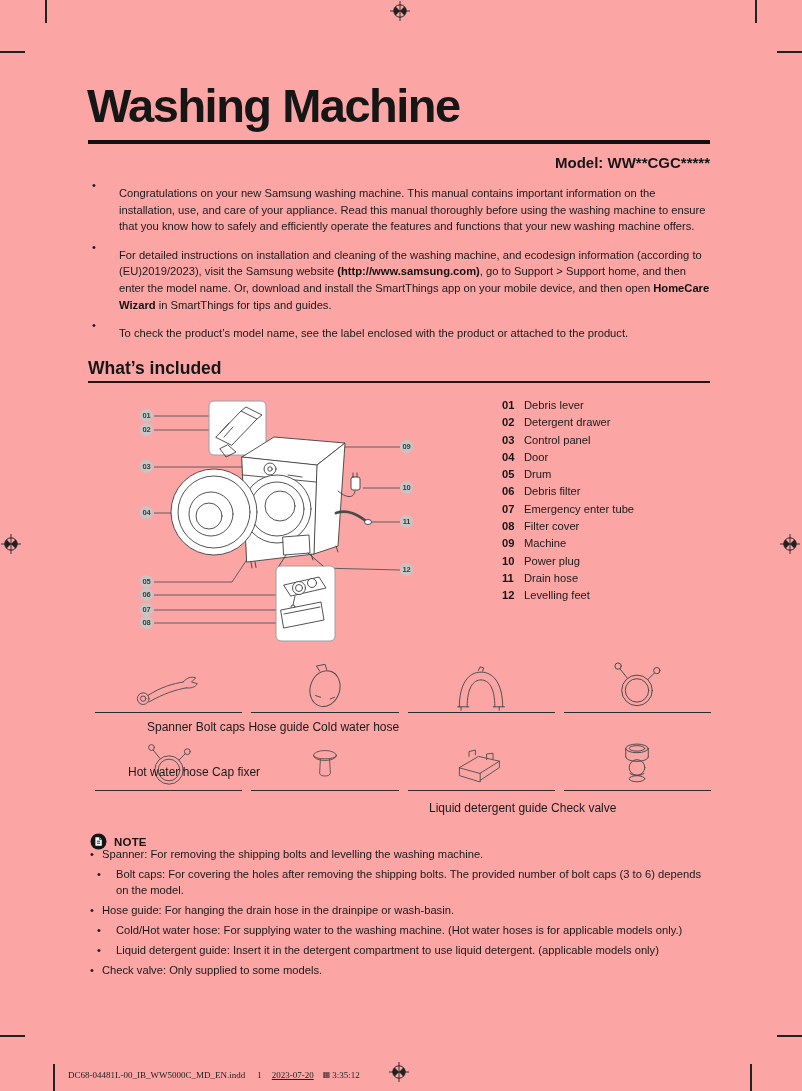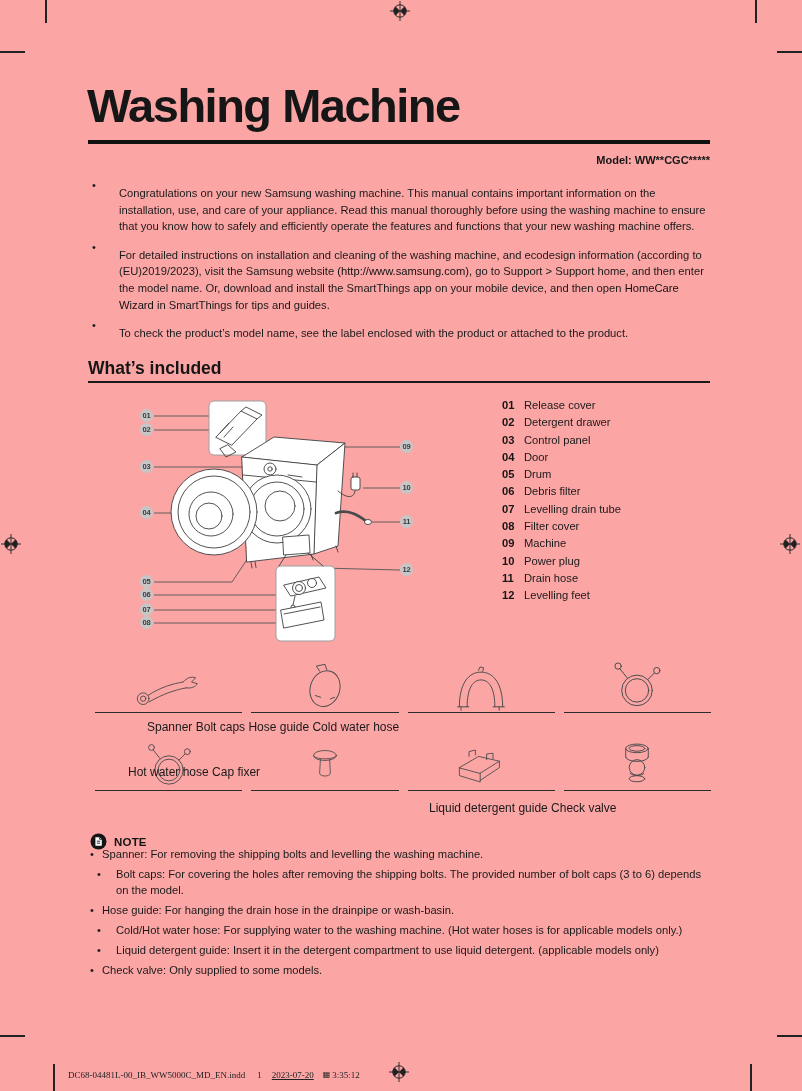--- a/index.html
+++ b/index.html
@@ -4,27 +4,27 @@
 <style>
   html,body{margin:0;padding:0;background:#e8e8e8;}
   .page{position:relative;width:802px;height:1091px;background:#fca5a5;overflow:hidden;
         font-family:"Liberation Sans",sans-serif;color:#1a1a1a;}
   
   .trim{position:absolute;background:#222;}
   .reg{position:absolute;}
   
   .title{position:absolute;left:87px;top:78px;font-size:47px;font-weight:800;letter-spacing:-1.5px;color:#161616;white-space:nowrap;}
   .title-rule{position:absolute;left:88px;top:140px;width:622px;height:4px;background:#111;}
-  .model{position:absolute;left:88px;top:154px;width:622px;text-align:right;font-size:11px;font-weight:700;color:#161616;}
+  .model{position:absolute;left:88px;top:154px;width:622px;text-align:right;font-size:15px;font-weight:700;color:#161616;}
   
   .intro{position:absolute;left:88px;top:177px;width:626px;margin:0;padding:0;list-style:none;font-size:11.2px;line-height:16.6px;}
   .intro li{display:flex;margin:0 0 4px 0;}
   .intro .blt{width:27px;flex:0 0 27px;text-align:left;padding-left:4px;}
   .intro .txt{flex:1;margin-top:8px;}
-  b{font-weight:400;color:#111;}
+  b{font-weight:700;color:#111;}
   
   .sec-head{position:absolute;left:88px;top:358px;font-size:17.5px;font-weight:700;color:#161616;margin:0;}
   .sec-rule{position:absolute;left:88px;top:381px;width:622px;height:1.6px;background:#1a1a1a;}
   
   .diagram{position:absolute;left:130px;top:395px;width:300px;height:258px;}
   .diagram svg{position:absolute;left:0;top:0;}
   .chip{position:absolute;width:13px;height:13px;border-radius:50%;background:#c6c6c6;
         font-size:7.5px;font-weight:700;color:#3d3d3d;display:flex;align-items:center;justify-content:center;letter-spacing:-0.2px;}
   
   .parts{position:absolute;left:502px;top:399px;font-size:11.2px;}
@@ -198,21 +198,21 @@
     <div class="chip" style="left:10px;top:221px;">08</div>
     <div class="chip" style="left:270px;top:45px;">09</div>
     <div class="chip" style="left:270px;top:86px;">10</div>
     <div class="chip" style="left:270px;top:120px;">11</div>
     <div class="chip" style="left:270px;top:168px;">12</div>
   </div>
 
   <div class="parts">
     <div class="part-row">
         <span class="pn">01</span>
-        <span>Release cover</span>
+        <span>Debris lever</span>
       </div>
     <div class="part-row">
         <span class="pn">02</span>
         <span>Detergent drawer</span>
       </div>
     <div class="part-row">
         <span class="pn">03</span>
         <span>Control panel</span>
       </div>
     <div class="part-row">
@@ -222,21 +222,21 @@
     <div class="part-row">
         <span class="pn">05</span>
         <span>Drum</span>
       </div>
     <div class="part-row">
         <span class="pn">06</span>
         <span>Debris filter</span>
       </div>
     <div class="part-row">
         <span class="pn">07</span>
-        <span>Levelling drain tube</span>
+        <span>Emergency enter tube</span>
       </div>
     <div class="part-row">
         <span class="pn">08</span>
         <span>Filter cover</span>
       </div>
     <div class="part-row">
         <span class="pn">09</span>
         <span>Machine</span>
       </div>
     <div class="part-row">

